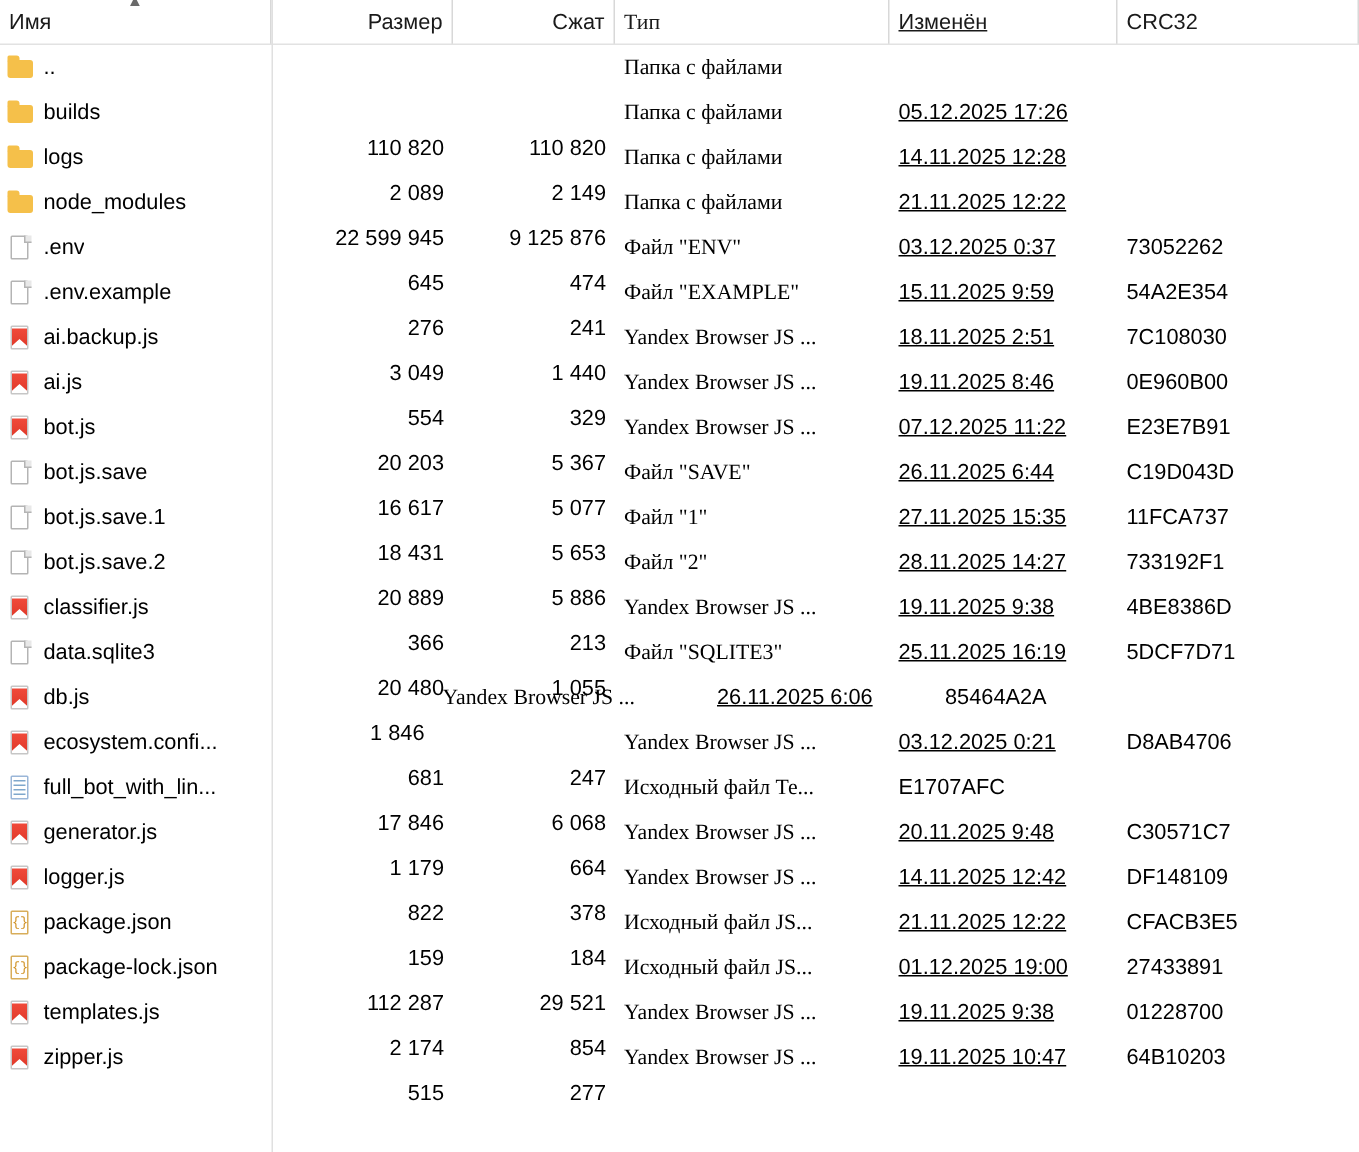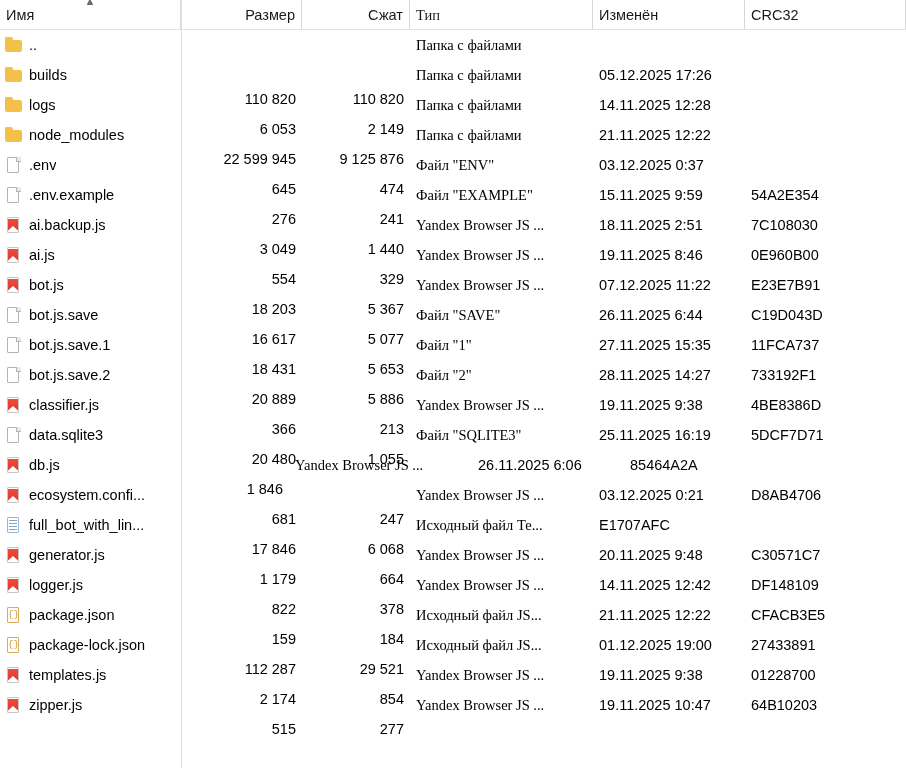--- a/index.html
+++ b/index.html
@@ -80,21 +80,21 @@
     height: 30px;
     font-size: 14.5px;
   }
   .cell.num { justify-content: flex-end; margin-top: 47px; }
 
   
   .c-name { width: 181px; }
   .c-size { width: 121px; }
   .c-packed { width: 108px; text-align: right; }
   .c-type { width: 183px; font-family: Liberation Serif, serif; }
-  .c-mod { width: 152px; }
+  .c-mod { width: 152px; text-decoration: underline; }
   .c-crc { width: 161px; }
 
   .name-cell {
     display: flex;
     align-items: center;
     gap: 7px;
     padding-left: 5px;
   }
   .name-text {
     overflow: hidden;
@@ -283,21 +283,21 @@
         <div class="cell c-packed num">110 820</div>
         <div class="cell c-type">Папка с файлами</div>
         <div class="cell c-mod">05.12.2025 17:26</div>
         <div class="cell c-crc"></div>
       </div>
       <div class="row">
         <div class="cell c-name name-cell">
           <span class="icon folder"></span>
           <span class="name-text">logs</span>
         </div>
-        <div class="cell c-size num">6 053</div>
+        <div class="cell c-size num">2 089</div>
         <div class="cell c-packed num">2 149</div>
         <div class="cell c-type">Папка с файлами</div>
         <div class="cell c-mod">14.11.2025 12:28</div>
         <div class="cell c-crc"></div>
       </div>
       <div class="row">
         <div class="cell c-name name-cell">
           <span class="icon folder"></span>
           <span class="name-text">node_modules</span>
         </div>
@@ -309,20 +309,21 @@
       </div>
       <div class="row">
         <div class="cell c-name name-cell">
           <span class="icon file"></span>
           <span class="name-text">.env</span>
         </div>
         <div class="cell c-size num">645</div>
         <div class="cell c-packed num">474</div>
         <div class="cell c-type">Файл "ENV"</div>
         <div class="cell c-mod">03.12.2025 0:37</div>
+        <div class="cell c-crc">73052262</div>
       </div>
       <div class="row">
         <div class="cell c-name name-cell">
           <span class="icon file"></span>
           <span class="name-text">.env.example</span>
         </div>
         <div class="cell c-size num">276</div>
         <div class="cell c-packed num">241</div>
         <div class="cell c-type">Файл "EXAMPLE"</div>
         <div class="cell c-mod">15.11.2025 9:59</div>
@@ -348,21 +349,21 @@
         <div class="cell c-packed num">329</div>
         <div class="cell c-type">Yandex Browser JS ...</div>
         <div class="cell c-mod">19.11.2025 8:46</div>
         <div class="cell c-crc">0E960B00</div>
       </div>
       <div class="row">
         <div class="cell c-name name-cell">
           <span class="icon yjs"></span>
           <span class="name-text">bot.js</span>
         </div>
-        <div class="cell c-size num">18 203</div>
+        <div class="cell c-size num">20 203</div>
         <div class="cell c-packed num">5 367</div>
         <div class="cell c-type">Yandex Browser JS ...</div>
         <div class="cell c-mod">07.12.2025 11:22</div>
         <div class="cell c-crc">E23E7B91</div>
       </div>
       <div class="row">
         <div class="cell c-name name-cell">
           <span class="icon file"></span>
           <span class="name-text">bot.js.save</span>
         </div>

